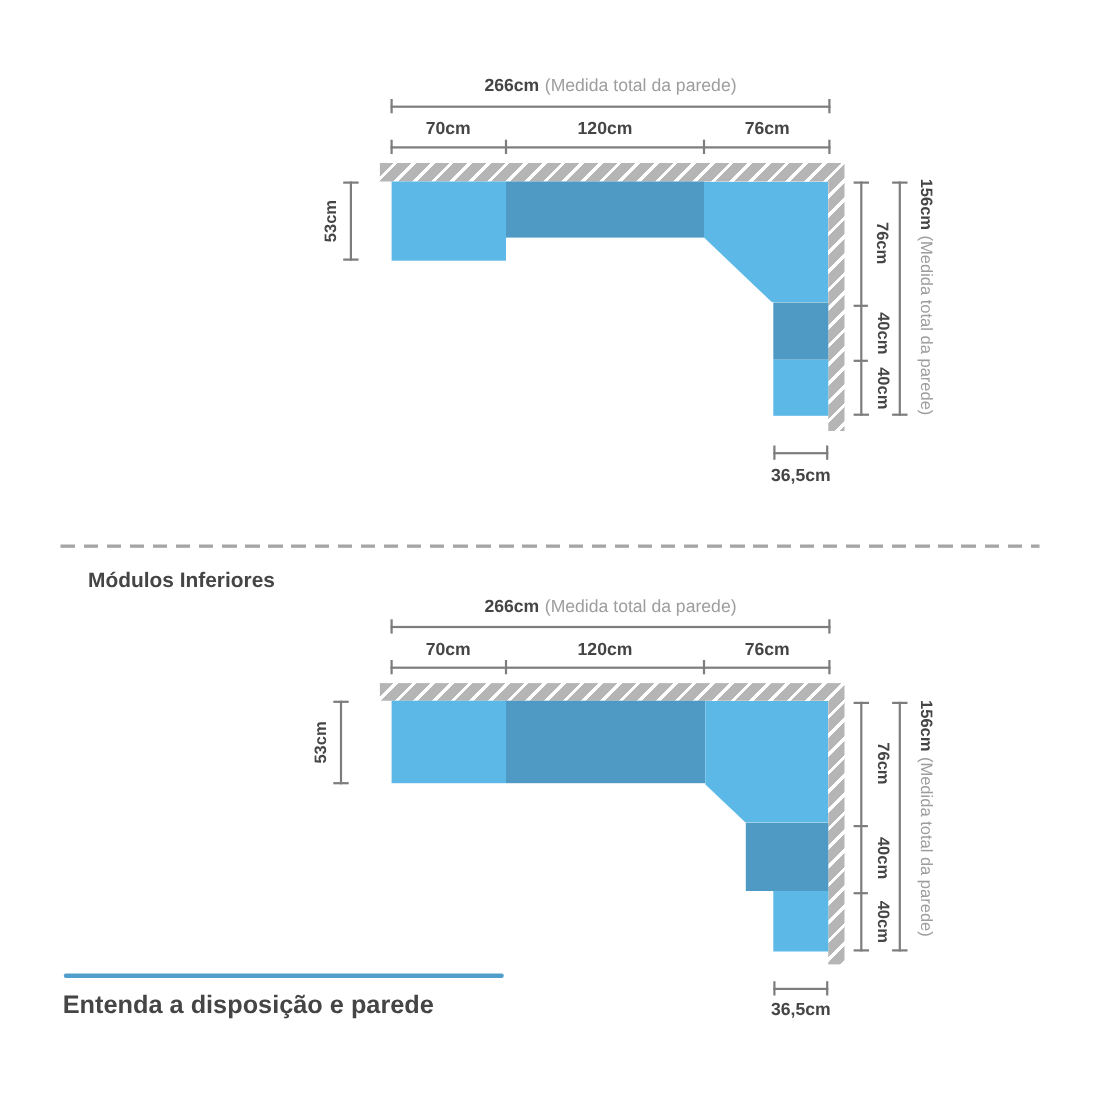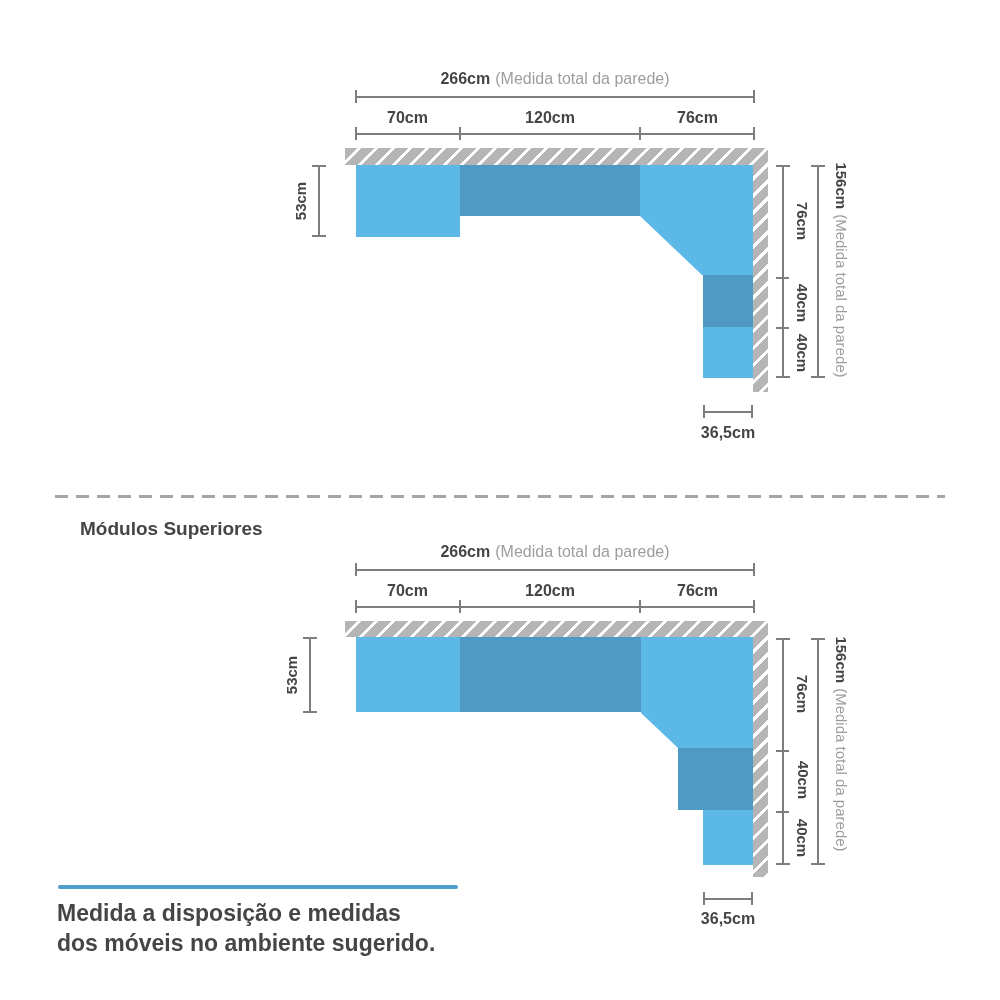--- a/index.html
+++ b/index.html
@@ -80,21 +80,21 @@
     <div class="vline" style="left:817px; top:165px; height:213px;"></div>
     <div class="vlabel-cw" style="left:721px; top:261px; width:240px;">
       <span>156cm</span><span class="note">(Medida total da parede)</span>
     </div>
 
     <div class="hline" style="left:703px; top:411px; width:50px;"></div>
     <div class="dim-label" style="left:688px; top:424px; width:80px;">36,5cm</div>
   </div>
 
   <div class="divider" style="left:55px; top:495px; width:890px;"></div>
-  <div class="title" style="left:80px; top:518px;">Módulos Superiores</div>
+  <div class="title" style="left:80px; top:518px;">Módulos Inferiores</div>
 
   <div>
 
     <div class="dim-label" style="left:355px; top:543px; width:400px;">
       <span>266cm</span><span class="note">(Medida total da parede)</span>
     </div>
     <div class="hline" style="left:355px; top:569px; width:400px;"></div>
 
     <div class="dim-label" style="left:355px; top:582px; width:105px;">70cm</div>
     <div class="dim-label" style="left:460px; top:582px; width:180px;">120cm</div>
@@ -129,17 +129,16 @@
     <div class="vlabel-cw" style="left:719px; top:735px; width:244px;">
       <span>156cm</span><span class="note">(Medida total da parede)</span>
     </div>
 
     <div class="hline" style="left:703px; top:898px; width:50px;"></div>
     <div class="dim-label" style="left:688px; top:910px; width:80px;">36,5cm</div>
   </div>
 
   <div class="accent" style="left:58px; top:885px; width:400px; height:4px;"></div>
   <div class="footer-text" style="left:57px; top:898px;">
-    <div>Medida a disposição e medidas</div>
-    <div>dos móveis no ambiente sugerido.</div>
+    <div>Entenda a disposição e parede</div>
   </div>
 
 </div>
 
 </body></html>

